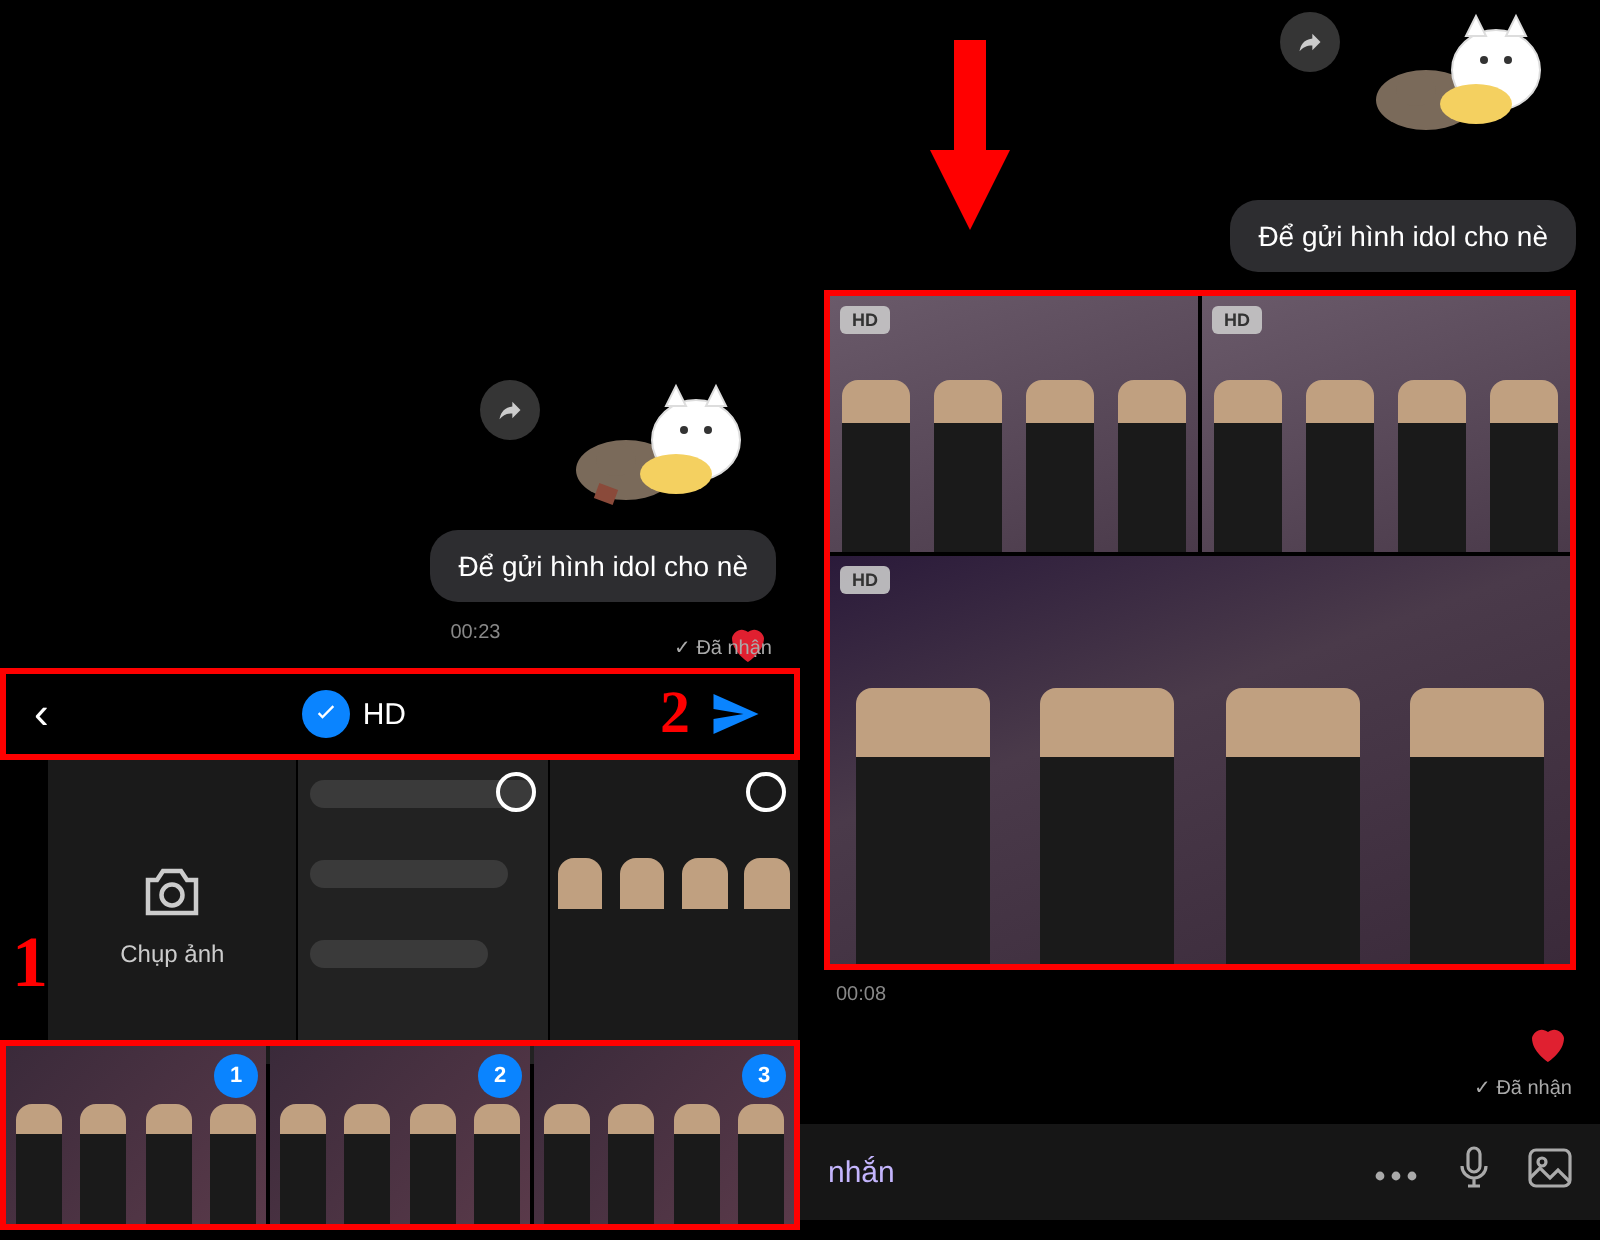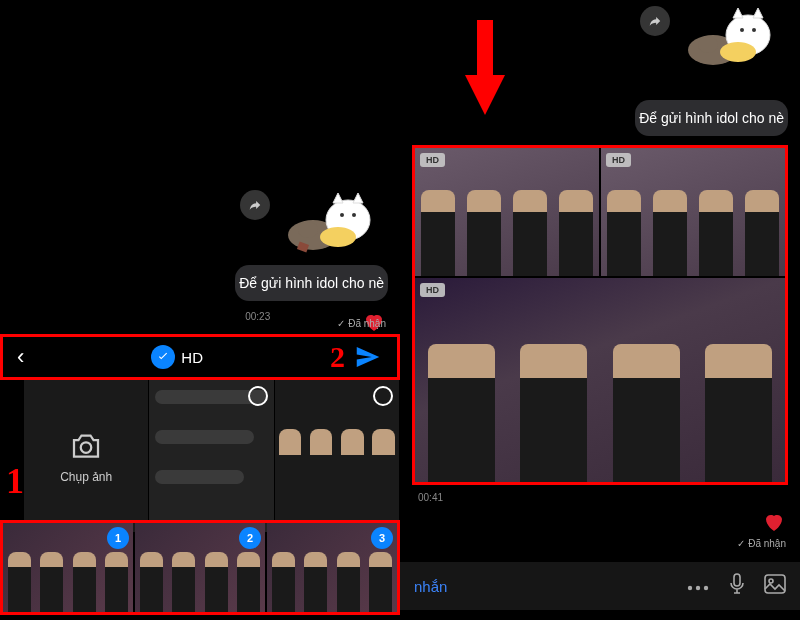--- a/index.html
+++ b/index.html
@@ -7,21 +7,21 @@
     .panel { background: #000; position: relative; overflow: hidden; }
     .panel.left { width: 400px; height: 620px; }
     .panel.right { width: 400px; height: 620px; }
     
     
     .sticker { position: absolute; width: 110px; height: 70px; }
     .sticker svg { width: 100%; height: 100%; }
     
     
     .msg-row { position: absolute; display: flex; justify-content: flex-end; align-items: flex-end; gap: 6px; }
-    .bubble { background: #2d2d30; color: #fff; padding: 10px 4px; border-radius: 14px; font-size: 14px; }
+    .bubble { background: #2d2d30; color: #fff; padding: 10px 14px; border-radius: 14px; font-size: 14px; }
     .timestamp { color: #888; font-size: 10px; }
     .heart { width: 24px; height: 24px; }
     
     
     .share-circle { width: 30px; height: 30px; background: #353535; border-radius: 50%; display: flex; align-items: center; justify-content: center; position: absolute; }
     .hd-toggle { display: flex; align-items: center; gap: 6px; color: #fff; font-size: 15px; }
     .check-circle { width: 24px; height: 24px; background: #0a84ff; border-radius: 50%; display: flex; align-items: center; justify-content: center; }
     .send-btn { width: 30px; height: 30px; }
     
     
@@ -46,21 +46,21 @@
     .sent-top > div { flex: 1; background: linear-gradient(160deg, #6a5a6a, #4a3a4a); position: relative; }
     .sent-bottom { flex: 1.6; background: linear-gradient(160deg, #2a1a3a 0%, #4a3a4a 40%, #3a2a3a 100%); position: relative; }
     .hd-badge { position: absolute; top: 5px; left: 5px; background: rgba(200,200,200,0.9); color: #333; font-size: 9px; padding: 2px 6px; border-radius: 3px; font-weight: 600; }
     
     
     .figures { position: absolute; bottom: 0; left: 0; right: 0; height: 75%; display: flex; justify-content: space-around; align-items: flex-end; }
     .fig { width: 18%; height: 90%; background: linear-gradient(180deg, #c0a080 0%, #c0a080 25%, #1a1a1a 25%, #1a1a1a 100%); border-radius: 8px 8px 0 0; }
     
     
     .input-bar { position: absolute; bottom: 0; width: 100%; height: 48px; background: #161616; display: flex; align-items: center; padding: 0 14px; gap: 18px; }
-    .input-placeholder { flex: 1; color: #3b82f6; font-size: 15px; }
+    .input-placeholder { flex: 1; color: #c4b5fd; font-size: 15px; }
     .input-icon { color: #999; font-size: 18px; }
     
     .status-row { position: absolute; right: 14px; display: flex; align-items: center; gap: 4px; }
   </style>
 </head>
 <body>
 
 <div class="panel left">
   <div class="share-circle" style="top:190px; right:130px;">
     <svg width="14" height="14" viewBox="0 0 24 24" fill="#ccc">
@@ -227,21 +227,21 @@
       <div class="figures">
           <div class="fig"></div>
           <div class="fig"></div>
           <div class="fig"></div>
           <div class="fig"></div>
         </div>
       <div class="hd-badge">HD</div>
     </div>
   </div>
 
-  <div class="timestamp" style="position:absolute; top:492px; left:18px;">00:41</div>
+  <div class="timestamp" style="position:absolute; top:492px; left:18px;">00:08</div>
 
   <div class="status-row" style="top:510px;">
     <svg class="heart" viewBox="0 0 24 24">
         <path fill="#e02030" d="M12 21s-8-5-8-12a5 5 0 0 1 8-3 5 5 0 0 1 8 3c0 7-8 12-8 12z"></path>
       </svg>
   </div>
   <div style="position:absolute; top:538px; right:14px; color:#aaa; font-size:10px;">
     <span>✓</span>
     <span>Đã nhận</span>
   </div>

